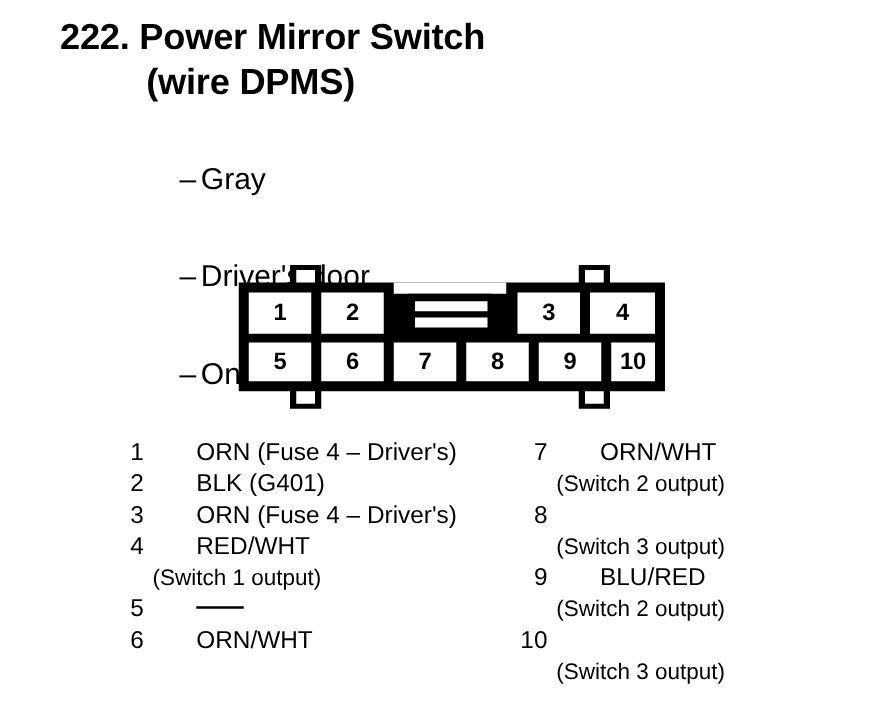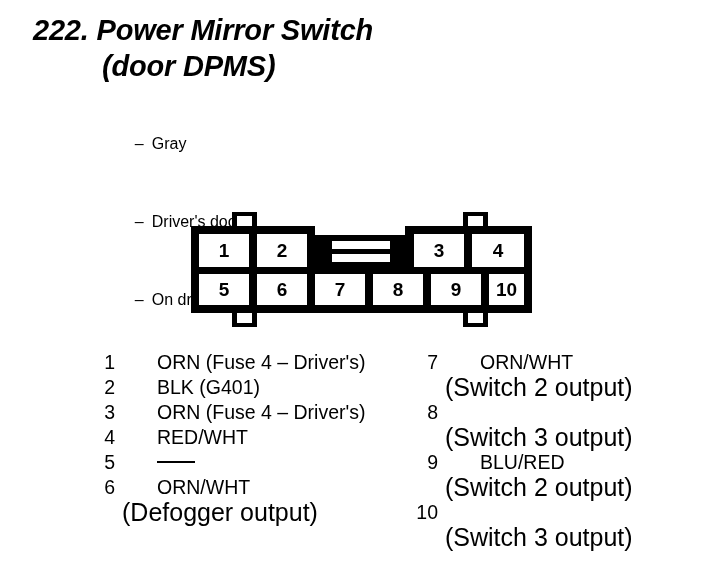--- a/index.html
+++ b/index.html
@@ -12,44 +12,43 @@
     height: 576px;
     position: relative;
     font-family: "Liberation Sans", sans-serif;
     color: #000000;
     overflow: hidden;
   }
 
   
   #heading {
     position: absolute;
-    left: 33px;
+    left: 48px;
     top: 12px;
     width: 620px;
-    font-style: italic;
   }
   .head-line {
     font-weight: bold;
     font-size: 29px;
     line-height: 36px;
     letter-spacing: -0.2px;
     white-space: pre;
   }
   .head-line-1 { margin-left: 0px; }
   .head-line-2 { margin-left: 69px; }
 
   
   #notes {
     position: absolute;
     left: 117px;
     top: 105px;
     width: 520px;
   }
   .note-row {
-    font-size: 16px;
+    font-size: 24px;
     line-height: 26px;
     white-space: pre;
   }
   .note-dash {
     display: inline-block;
     width: 17px;
   }
 
   
   #connector {
@@ -125,41 +124,41 @@
     flex: 0 0 auto;
     text-align: right;
     padding-right: 7px;
   }
   #legend-left  .pin-num { width: 19px; }
   #legend-right .pin-num { width: 30px; }
 
   .pin-main { flex: 1 1 auto; margin-left: 35px; }
 
   .pin-sub {
-    font-size: 25px;
+    font-size: 18px;
     line-height: 25px;
     white-space: pre;
   }
   #legend-left  .pin-sub { margin-left: 26px; }
   #legend-right .pin-sub { margin-left: 37px; }
 
   .emdash {
     display: inline-block;
     width: 38px;
     border-bottom: 2.5px solid #000;
     position: relative;
     top: -6px;
   }
 </style>
 </head>
 <body>
 
 <div id="heading">
   <div class="head-line head-line-1">222. Power Mirror Switch</div>
-  <div class="head-line head-line-2">(door DPMS)</div>
+  <div class="head-line head-line-2">(wire DPMS)</div>
 </div>
 
 <div id="notes">
   <div class="note-row">
     <span class="note-dash">–</span><span>Gray</span>
   </div>
   <div class="note-row">
     <span class="note-dash">–</span><span>Driver's door</span>
   </div>
   <div class="note-row">
@@ -216,31 +215,31 @@
 
   <div class="pin-row">
     <span class="pin-num">3</span>
     <span class="pin-main">ORN (Fuse 4 – Driver's)</span>
   </div>
 
   <div class="pin-row">
     <span class="pin-num">4</span>
     <span class="pin-main">RED/WHT</span>
   </div>
+  <div class="pin-sub">(Switch 1 output)</div>
 
   <div class="pin-row">
     <span class="pin-num">5</span>
     <span class="pin-main"><span class="emdash"></span></span>
   </div>
 
   <div class="pin-row">
     <span class="pin-num">6</span>
     <span class="pin-main">ORN/WHT</span>
   </div>
-  <div class="pin-sub">(Defogger output)</div>
 </div>
 
 <div class="legend-col" id="legend-right">
 
   <div class="pin-row">
     <span class="pin-num">7</span>
     <span class="pin-main">ORN/WHT</span>
   </div>
   <div class="pin-sub">(Switch 2 output)</div>
 

